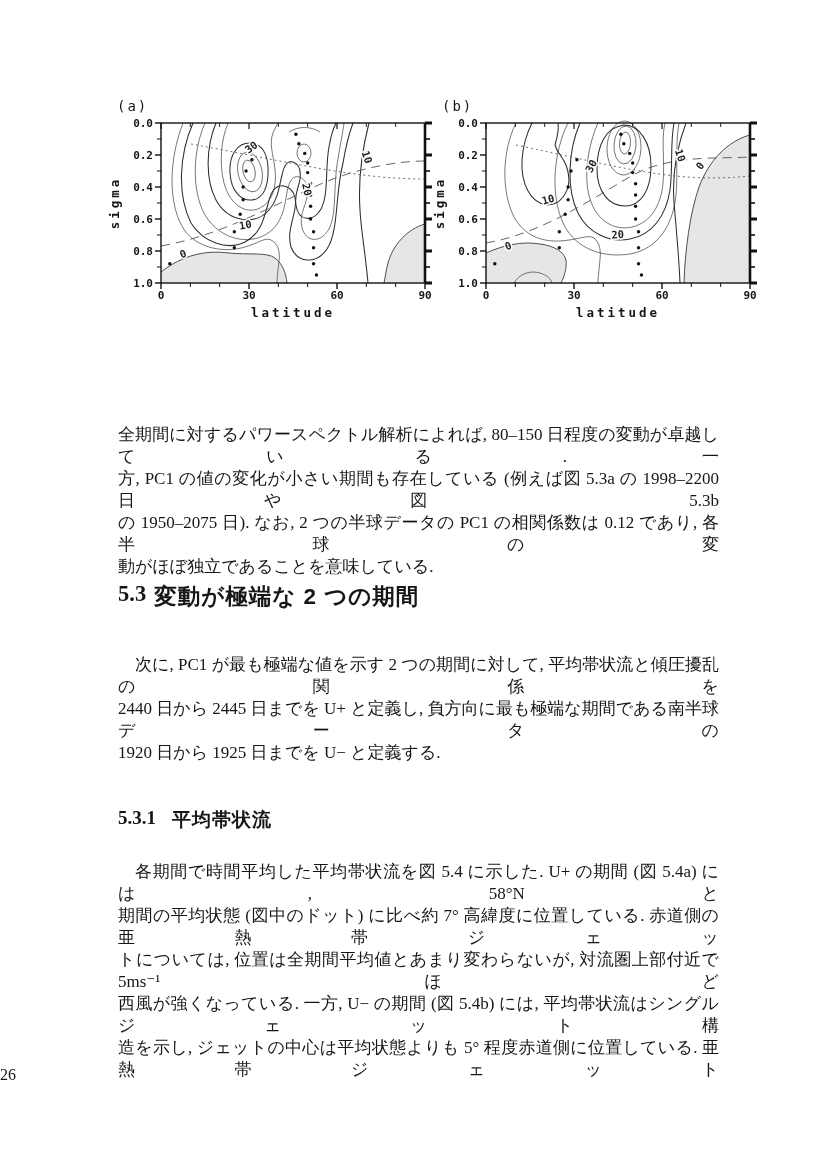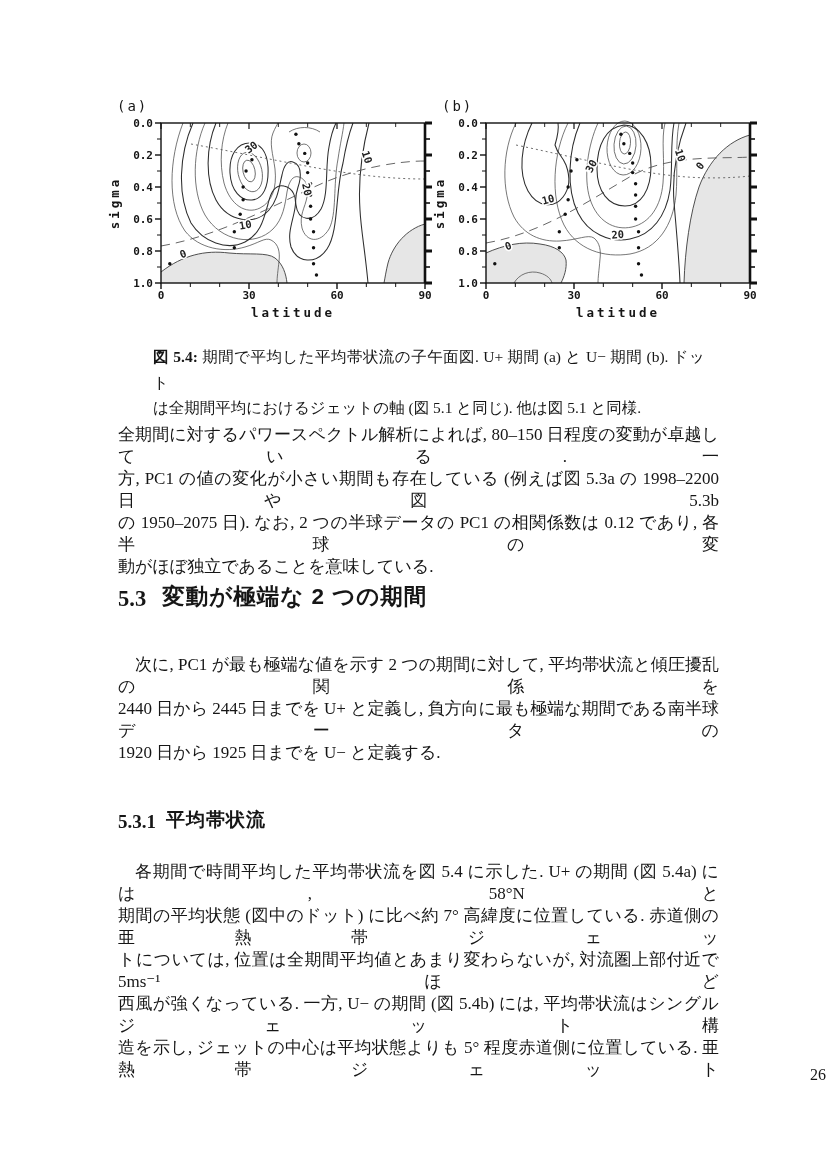--- a/index.html
+++ b/index.html
@@ -22,27 +22,27 @@
   .dotl{fill:none;stroke:#555;stroke-width:.85;stroke-dasharray:2 3}
   .frame{fill:none;stroke:#111;stroke-width:1.4}
   .rborder{stroke:#111;stroke-width:2.6}
   .caption{position:absolute;left:153px;top:344px;width:552px;font-size:15.5px;line-height:25.5px}
   .cap-label{font-weight:bold}
   .para{position:absolute;left:118px;width:601px;font-size:17px;line-height:22px}
   .line{text-align:justify;text-align-last:justify}
   .line.last{text-align-last:left}
   .indent{text-indent:17px}
   #p1{top:424px}#p2{top:654px}#p3{top:861px}
-  .sec{position:absolute;left:118px;display:flex;align-items:flex-end}
+  .sec{position:absolute;left:118px;display:flex;align-items:flex-start}
   #sec53{top:581px;font-size:22.5px}
   #sec531{top:807px;font-size:19px}
   .sec .num{font-weight:bold}
-  .sec .ttl{font-weight:bold;font-family:"Liberation Sans","DejaVu Sans",sans-serif;margin-left:16px;letter-spacing:1px}
-  #sec531 .ttl{margin-left:10px}
-  .pagenum{position:absolute;top:1066px;left:0;width:100%;text-align:right;font-size:16px}
+  .sec .ttl{font-weight:bold;font-family:"Liberation Sans","DejaVu Sans",sans-serif;margin-left:8px;letter-spacing:1px}
+  #sec531 .ttl{margin-left:16px}
+  .pagenum{position:absolute;top:1066px;left:0;width:100%;text-align:left;font-size:16px}
 </style>
 </head>
 <body>
 
 <div class="page">
 
   <svg id="panel-a" class="fig" width="335" height="235" viewBox="0 0 335 235">
     <path class="gray" d="M 58,177 C 80,160 102,155 126,158 C 146,160 164,157 172,163 C 180,169 183,179 184,188 L 58,188 Z"></path>
     <path class="gray" d="M 322,129 C 304,134 290,150 285,168 C 283,176 282,183 281,188 L 322,188 Z"></path>
     <path class="gedge" d="M 58,177 C 80,160 102,155 126,158 C 146,160 164,157 172,163 C 180,169 183,179 184,188"></path>
@@ -246,24 +246,20 @@
         <circle cx="66.8" cy="168.8" r="1.7" fill="#111"></circle>
         <text x="166.53333333333333" y="72.80000000000001" class="clabel" text-anchor="middle" transform="rotate(-62 166.53333333333333 72.80000000000001)">30</text>
         <text x="121.06666666666666" y="108" class="clabel" text-anchor="middle" transform="rotate(-15 121.06666666666666 108)">10</text>
         <text x="190" y="143.2" class="clabel" text-anchor="middle" transform="rotate(-5 190 143.2)">20</text>
         <text x="248.66666666666666" y="61.6" class="clabel" text-anchor="middle" transform="rotate(72 248.66666666666666 61.6)">10</text>
         <text x="275.06666666666666" y="72.80000000000001" class="clabel" text-anchor="middle" transform="rotate(-55 275.06666666666666 72.80000000000001)">0</text>
         <text x="81.46666666666667" y="154.4" class="clabel" text-anchor="middle" transform="rotate(-20 81.46666666666667 154.4)">0</text>
       </g>
   </svg>
 
-  <div class="caption">
-    <div class="line"><span class="cap-label">図 5.4:</span> <span>期間で平均した平均帯状流の子午面図. U+ 期間 (a) と U− 期間 (b). ドット</span></div>
-    <div>は全期間平均におけるジェットの軸 (図 5.1 と同じ). 他は図 5.1 と同様.</div>
-  </div>
 
   <div class="para" id="p1">
     <div class="line">全期間に対するパワースペクトル解析によれば, 80–150 日程度の変動が卓越している. 一</div>
     <div class="line">方, PC1 の値の変化が小さい期間も存在している (例えば図 5.3a の 1998–2200 日や図 5.3b</div>
     <div class="line">の 1950–2075 日). なお, 2 つの半球データの PC1 の相関係数は 0.12 であり, 各半球の変</div>
     <div class="line last">動がほぼ独立であることを意味している.</div>
   </div>
 
   <div class="sec" id="sec53">
     <span class="num">5.3</span>

